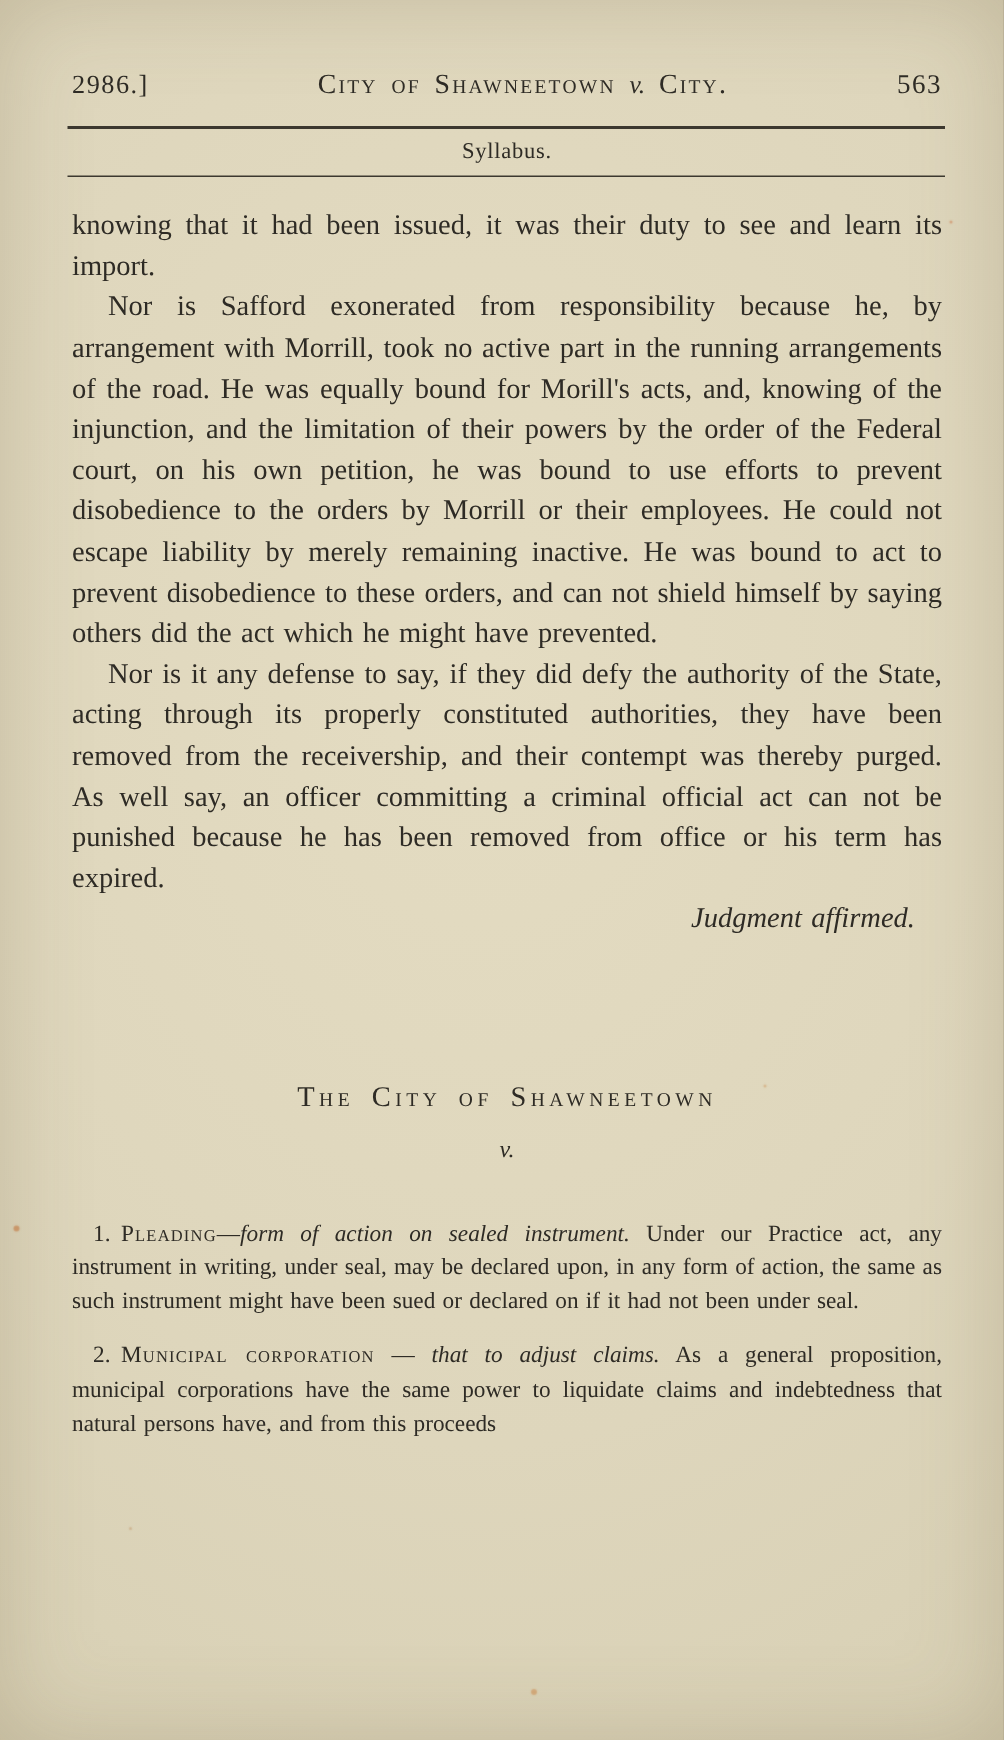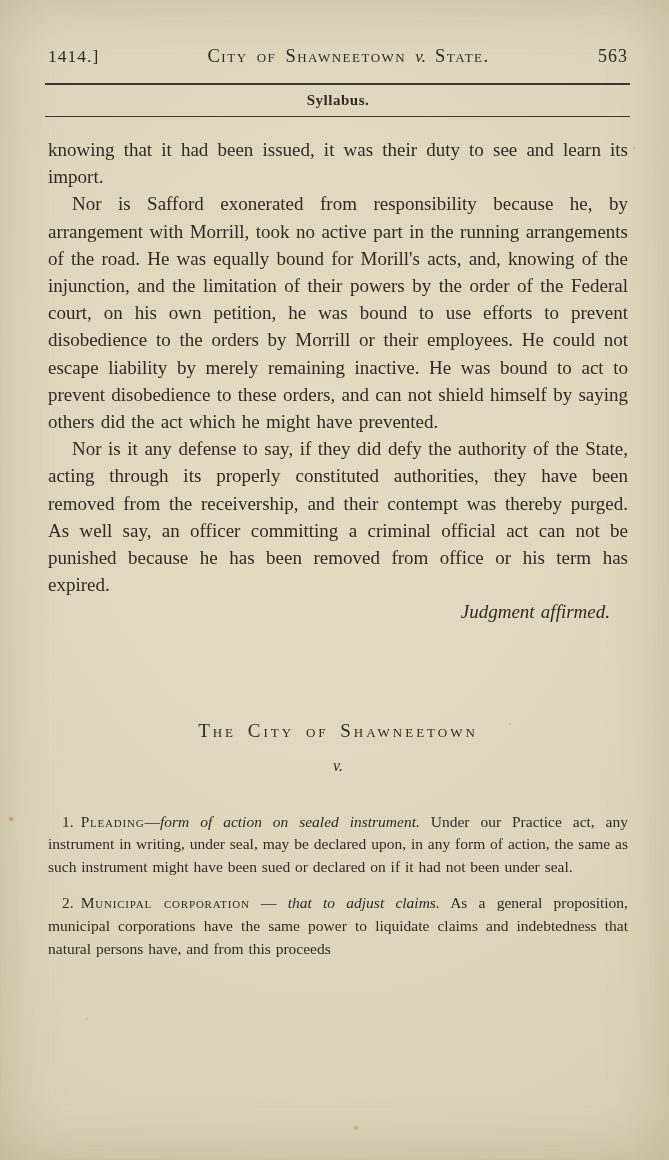--- a/index.html
+++ b/index.html
@@ -72,21 +72,20 @@
     margin-right: -2px;
   }
   .rule-1 { margin-top: 16px; }
   .rule-2 { margin-top: 7px; border-top-width: 1.6px; }
 
   .section-label {
     text-align: center;
     font-size: 15px;
     letter-spacing: 0.5px;
     margin-top: 7px;
-    font-weight: bold;
   }
 
   .opinion {
     margin-top: 19px;
     font-size: 19px;
     line-height: 27.2px;
     text-align: justify;
     word-spacing: 1.5px;
   }
   .opinion p {
@@ -138,22 +137,22 @@
   }
   .hn-catch { font-style: italic; }
 </style>
 </head>
 <body>
 
 <div class="page">
   <div class="specks"></div>
 
   <header class="running-head">
-    <span class="year">1414.]</span>
-    <span class="title"><span>City of Shawneetown</span> <span class="vs">v.</span> <span>State.</span></span>
+    <span class="year">2986.]</span>
+    <span class="title"><span>City of Shawneetown</span> <span class="vs">v.</span> <span>City.</span></span>
     <span class="pageno">563</span>
   </header>
 
   <div class="rule rule-1"></div>
   <div class="section-label">Syllabus.</div>
   <div class="rule rule-2"></div>
 
   <main class="opinion">
     <p class="no-indent">knowing that it had been issued, it was their duty to see and learn its import.</p>
     <p>Nor is Safford exonerated from responsibility because he, by arrangement with Morrill, took no active part in the running arrangements of the road. He was equally bound for Morill's acts, and, knowing of the injunction, and the limitation of their powers by the order of the Federal court, on his own petition, he was bound to use efforts to prevent disobedience to the orders by Morrill or their employees. He could not escape liability by merely remaining inactive. He was bound to act to prevent disobedience to these orders, and can not shield himself by saying others did the act which he might have prevented.</p>

